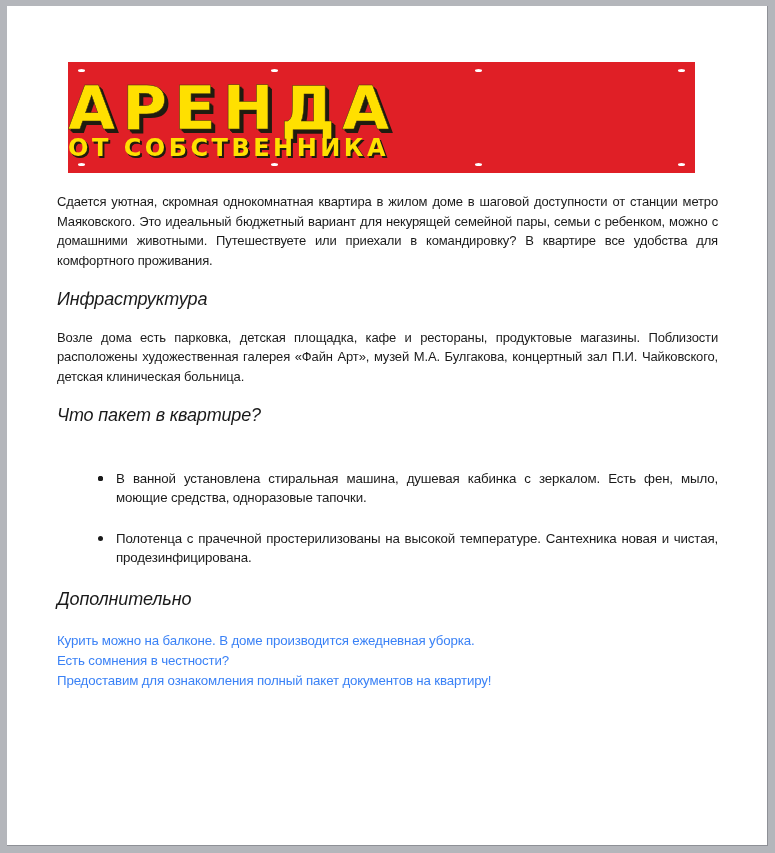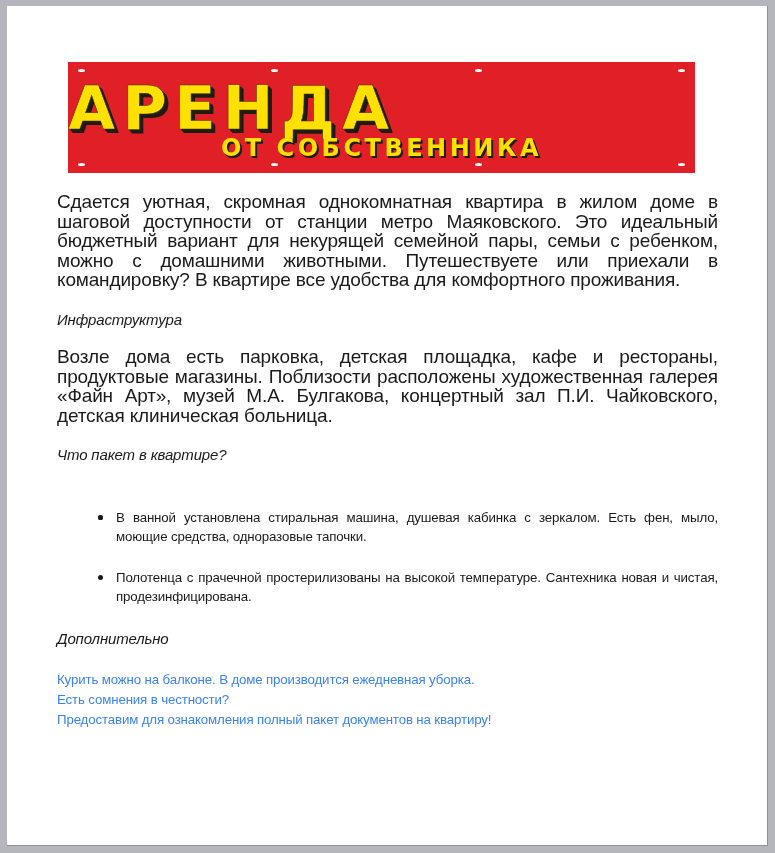--- a/index.html
+++ b/index.html
@@ -77,21 +77,21 @@
        3px 3px 0 #201c10,
        4px 4px 0 #201c10,
        2px 2px 0 #201c10;
     white-space: nowrap;
     -webkit-text-stroke: 0.5px #3a3210;
   }
   #banner-subtitle {
     position: absolute;
     left: 0; right: 0;
     bottom: 12px;
-    text-align: center;
+    text-align: left;
     font-family: "DejaVu Sans", sans-serif;
     font-weight: bold;
     font-size: 24px;
     line-height: 26px;
     letter-spacing: 3.5px;
     color: #ffe000;
     text-shadow:
        1.5px 1.5px 0 #201c10,
        2px 2px 0 #201c10;
     white-space: nowrap;
@@ -99,30 +99,30 @@
 
   
   #content {
     position: absolute;
     left: 50px;
     top: 186px;
     width: 661px;
   }
   .para {
     font-family: "Liberation Sans", sans-serif;
-    font-size: 19px;
+    font-size: 13px;
     line-height: 19.5px;
     color: #1a1a1a;
     text-align: justify;
     margin: 0;
     letter-spacing: -0.15px;
   }
   .heading {
     font-family: "Liberation Sans", sans-serif;
-    font-size: 15px;
+    font-size: 18px;
     line-height: 19.5px;
     font-style: italic;
     color: #1a1a1a;
     margin: 0;
     letter-spacing: -0.15px;
   }
   .gap-18 { height: 18px; }
   .gap-20 { height: 20px; }
   .gap-22 { height: 22px; }
 

